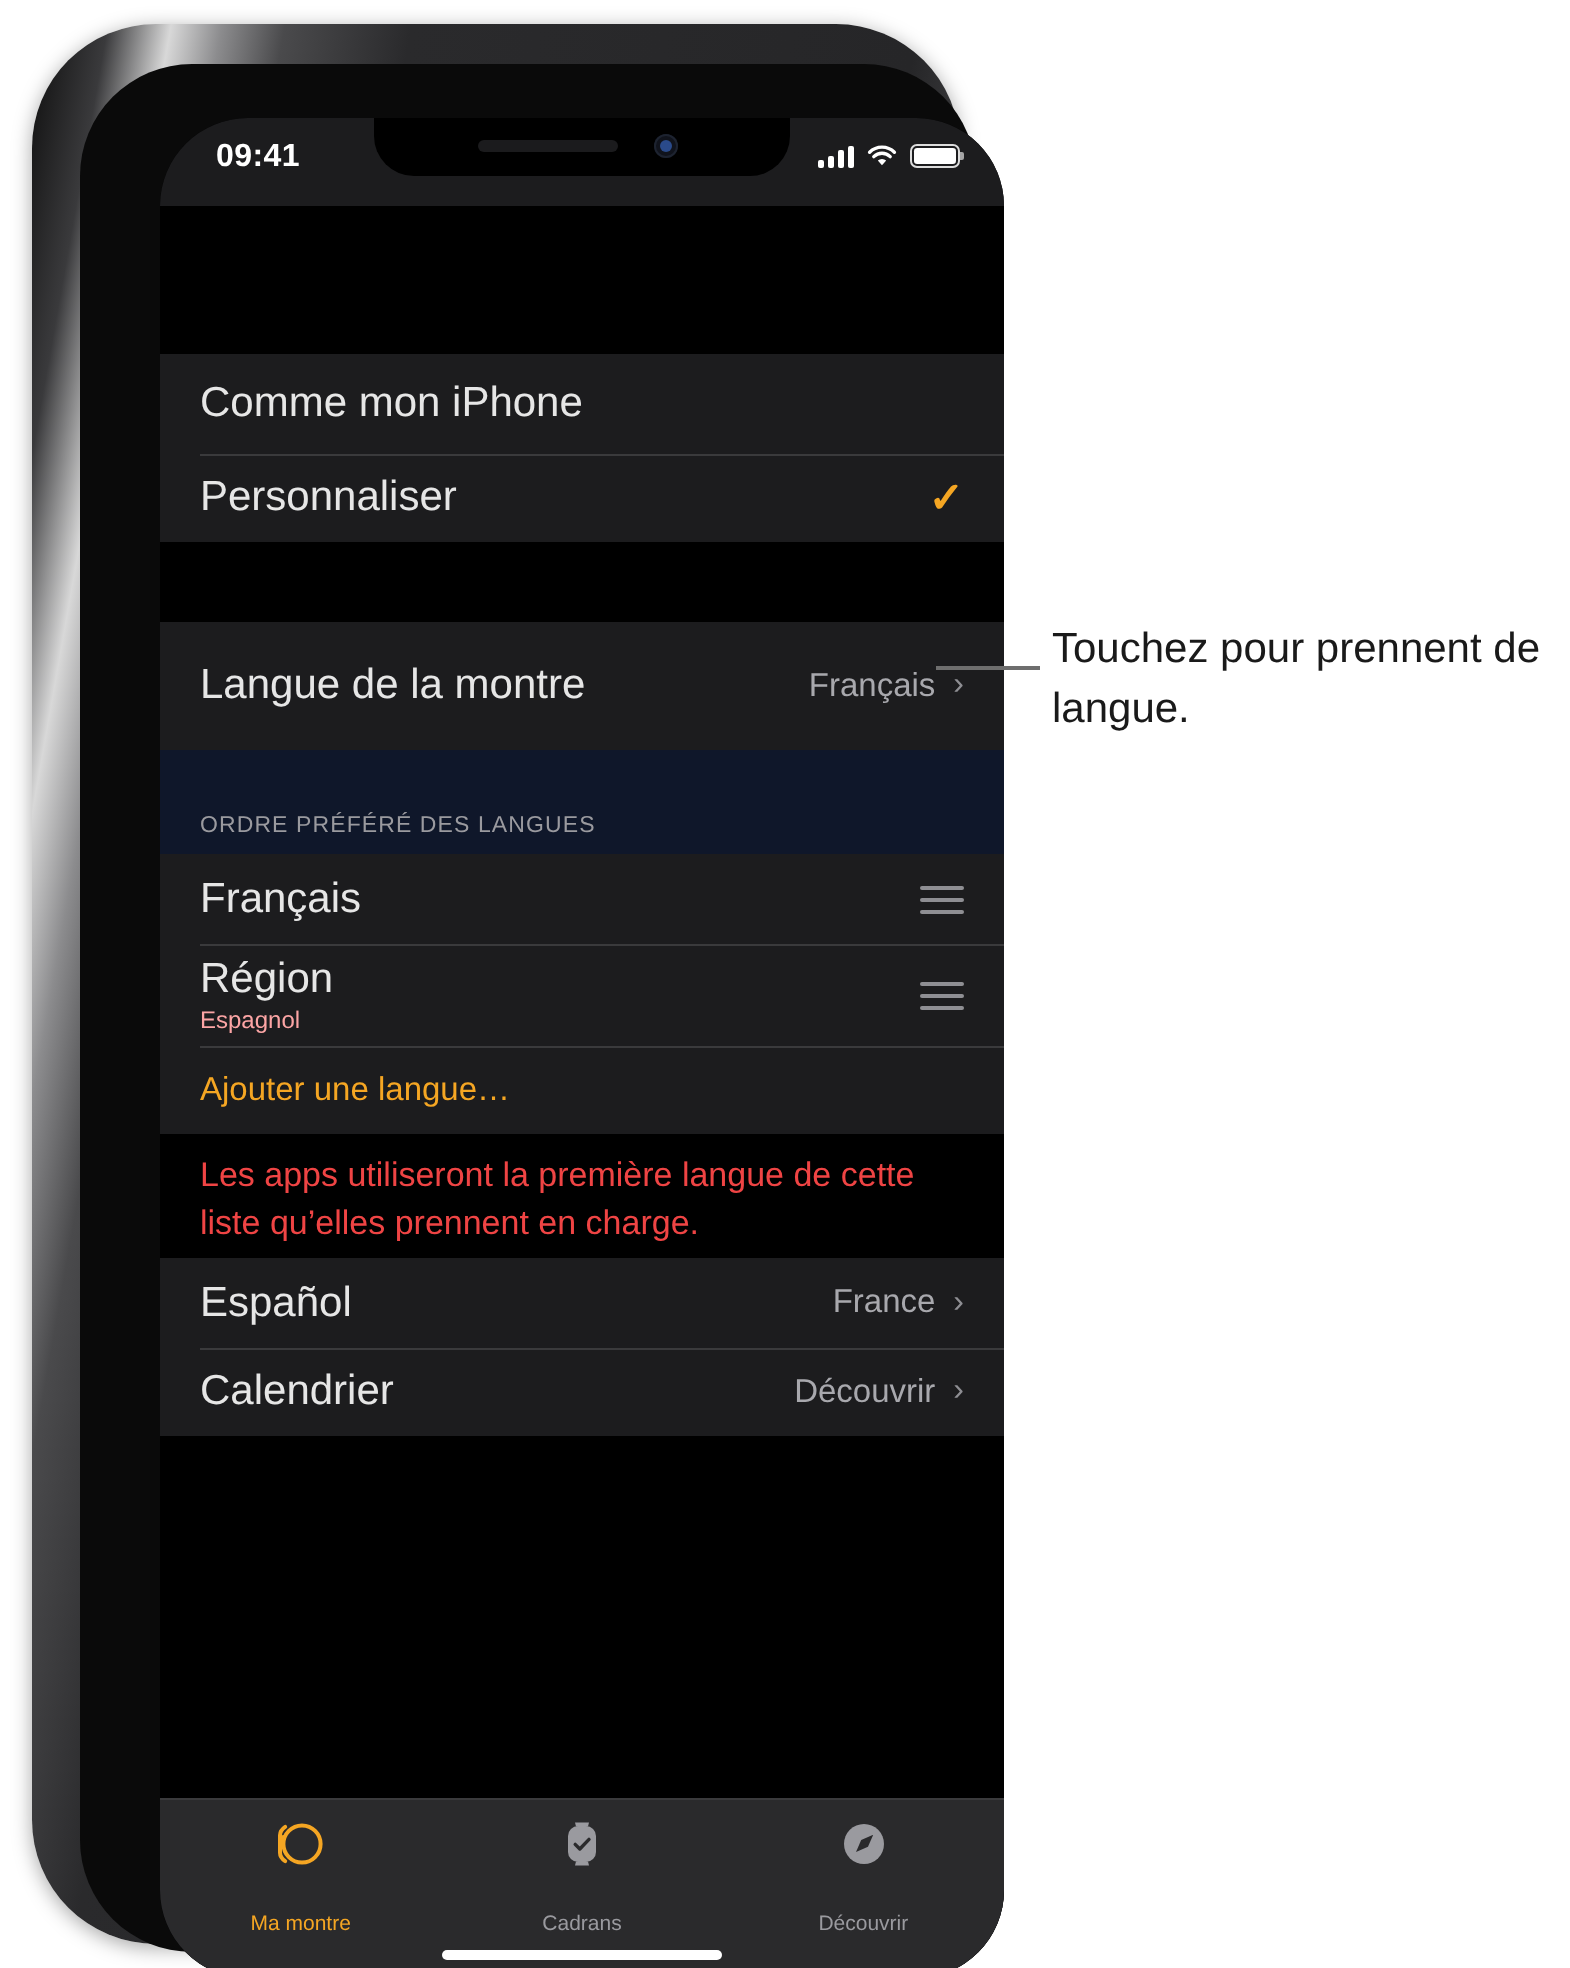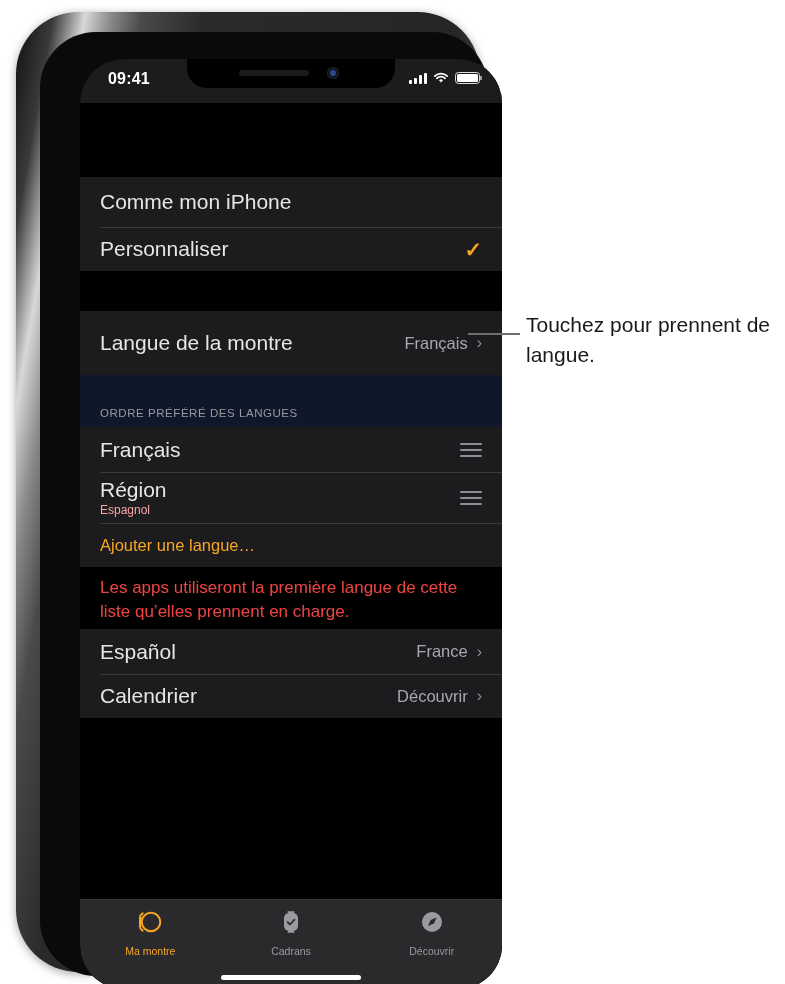--- a/index.html
+++ b/index.html
@@ -286,21 +286,21 @@
     display: flex;
     align-items: flex-start;
     padding-top: 7px;
     z-index: 15;
   }
   .tab {
     flex: 1;
     display: flex;
     flex-direction: column;
     align-items: center;
-    gap: 9px;
+    gap: 20px;
     cursor: pointer;
   }
   .tab-icon { height: 29px; display: flex; align-items: center; justify-content: center; }
   .tab-label { font-size: 10.5px; }
   .tab.active .tab-label { color: #f5a623; }
   .tab .tab-label { color: #9a9a9f; }
   #home-indicator {
     position: absolute;
     left: 50%;
     transform: translateX(-50%);

